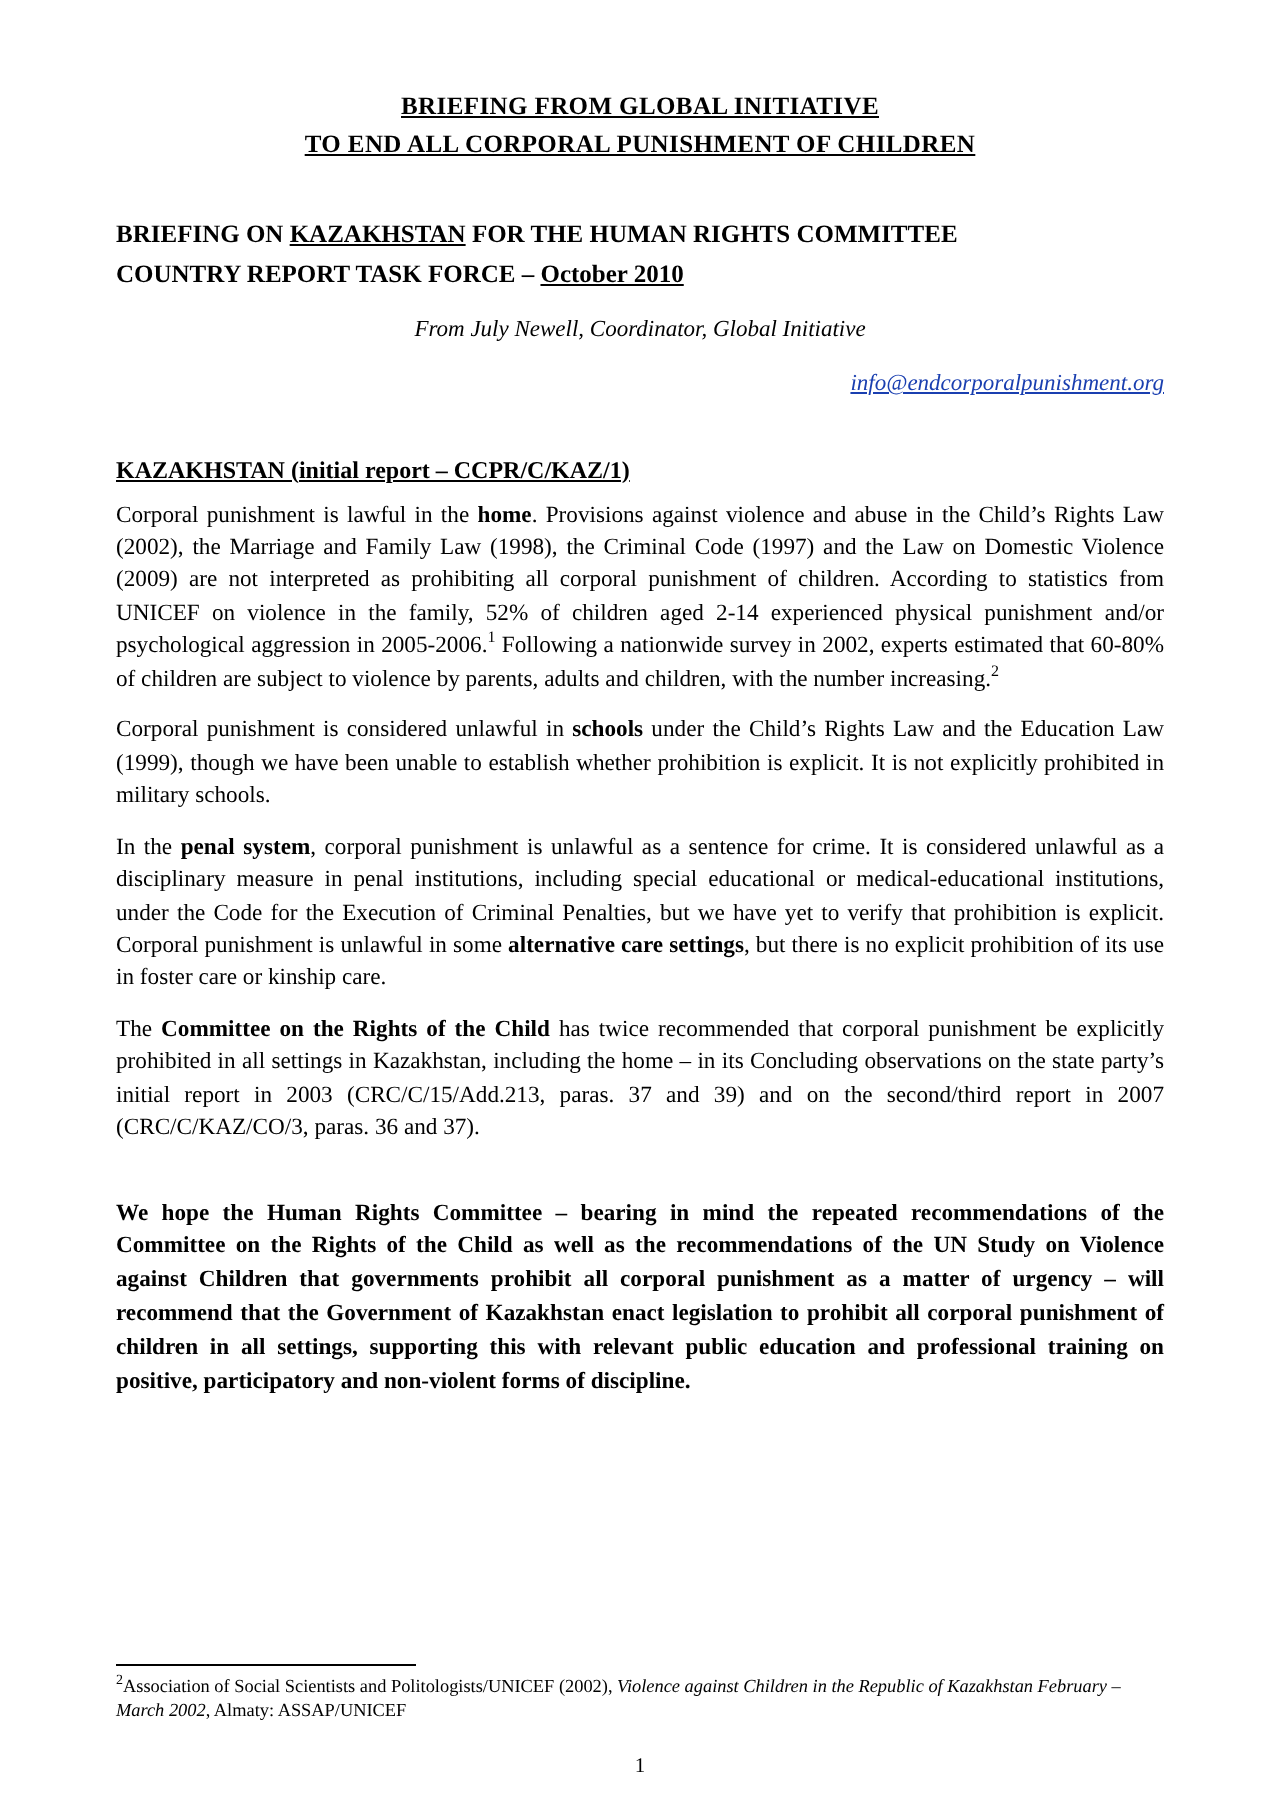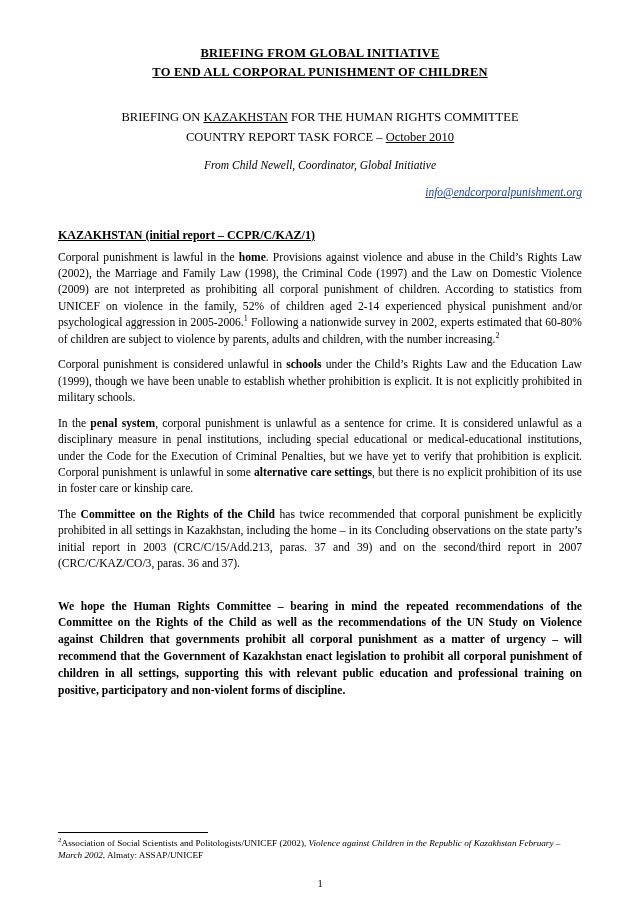--- a/index.html
+++ b/index.html
@@ -28,22 +28,21 @@
     font-weight: bold;
     font-size: 12.5px;
     letter-spacing: 0.2px;
     line-height: 1.55;
     text-decoration: underline;
   }
   .spacer-lg { height: 24px; }
   .spacer-sm { height: 9px; }
 
   .subtitle-line {
-    text-align: center;
-    font-weight: normal;
+    font-weight: bold;
     font-size: 12.5px;
     line-height: 1.6;
   }
   .u { text-decoration: underline; }
   .byline {
     text-align: center;
     font-style: italic;
     font-size: 11.5px;
     line-height: 1.6;
   }
@@ -125,21 +124,21 @@
 
   <div class="subtitle-line">
     <span>BRIEFING ON </span><span class="u">KAZAKHSTAN</span><span> FOR THE HUMAN RIGHTS COMMITTEE</span>
   </div>
   <div class="subtitle-line">
     <span>COUNTRY REPORT TASK FORCE – </span><span class="u">October 2010</span>
   </div>
 
   <div class="spacer-sm"></div>
 
-  <div class="byline">From Child Newell, Coordinator, Global Initiative</div>
+  <div class="byline">From July Newell, Coordinator, Global Initiative</div>
 
   <div class="spacer-sm"></div>
 
   <div class="email">info@endcorporalpunishment.org</div>
 
   <div class="section-head">KAZAKHSTAN (initial report – CCPR/C/KAZ/1)</div>
 
   <p class="body">
     <span>Corporal punishment is lawful in the </span><b>home</b><span>. Provisions against violence and abuse in the Child’s Rights Law (2002), the Marriage and Family Law (1998), the Criminal Code (1997) and the Law on Domestic Violence (2009) are not interpreted as prohibiting all corporal punishment of children. According to statistics from UNICEF on violence in the family, 52% of children aged 2-14 experienced physical punishment and/or psychological aggression in 2005-2006.</span><sup>1</sup><span> Following a nationwide survey in 2002, experts estimated that 60-80% of children are subject to violence by parents, adults and children, with the number increasing.</span><sup>2</sup>
   </p>

